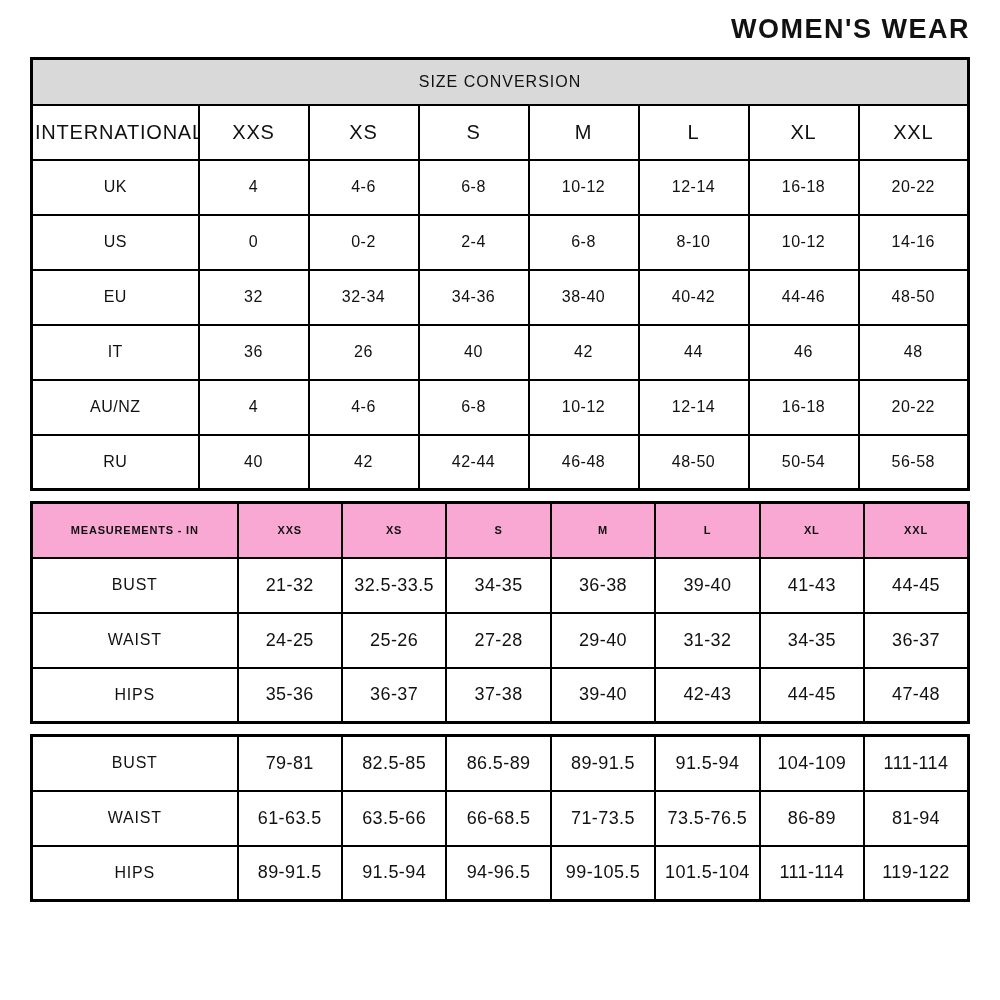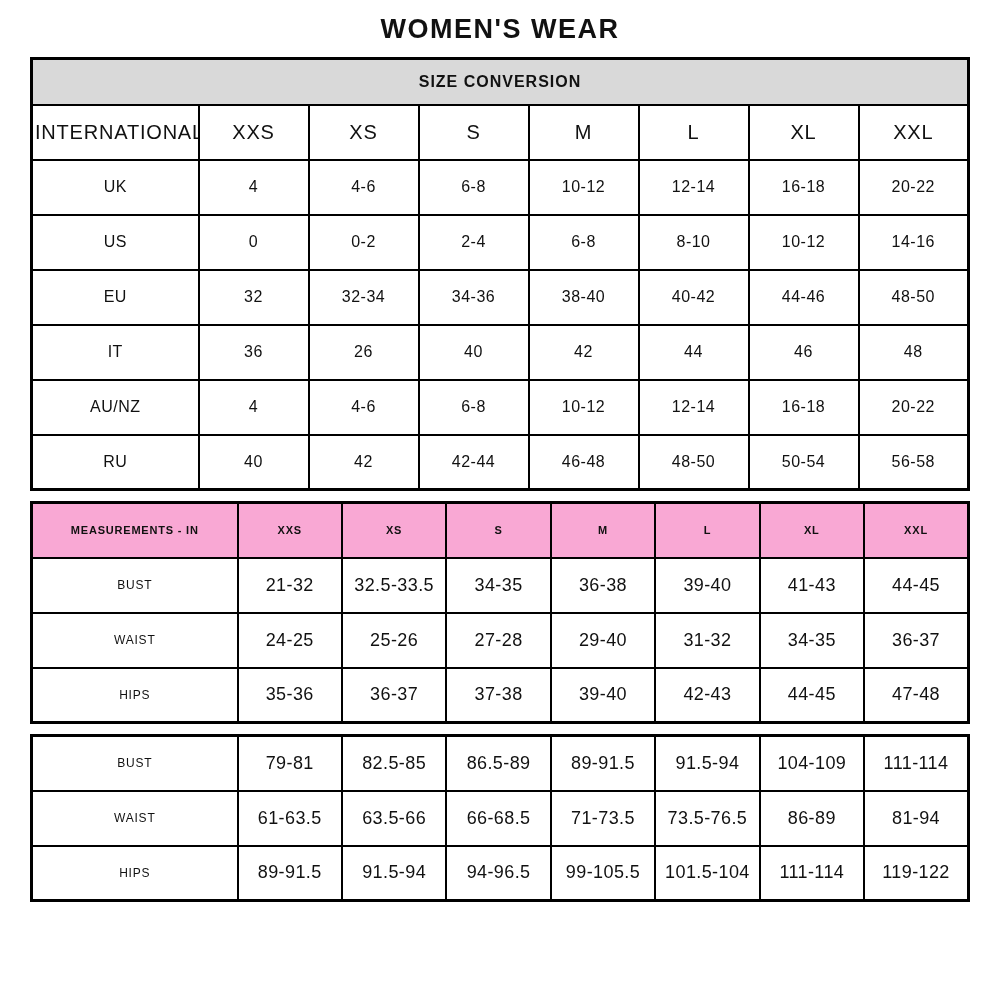--- a/index.html
+++ b/index.html
@@ -11,21 +11,21 @@
     height: 1000px;
     font-family: "Liberation Sans", sans-serif;
     color: #111111;
   }
   .page {
     width: 1000px;
     height: 1000px;
     padding: 4px 30px 0 30px;
   }
   h1.page-title {
-    text-align: center;
+    text-align: right;
     font-size: 27px;
     font-weight: 700;
     letter-spacing: 1.5px;
     margin: 10px 0 12px 0;
   }
   table.chart {
     width: 100%;
     border-collapse: collapse;
     table-layout: fixed;
     margin-bottom: 10px;
@@ -37,21 +37,21 @@
     text-align: center;
     vertical-align: middle;
     padding: 0 2px;
     font-weight: normal;
     overflow: hidden;
   }
   
   tr.banner-row td {
     height: 46px;
     background: #d9d9d9;
-    font-weight: 700;
+    font-weight: 400;
     font-size: 16px;
     letter-spacing: 1px;
   }
   
   tr.data-row th, tr.data-row td, tr.header-row th { height: 55px; }
   
   table.conversion tr.header-row th {
     background: #ffffff;
     font-weight: normal;
     font-size: 20px;
@@ -63,21 +63,21 @@
     letter-spacing: 0.5px;
   }
   
   table.measure tr.header-row th {
     background: #f9a8d4;
     font-weight: 700;
     font-size: 11px;
     letter-spacing: 0.8px;
   }
   table.measure tr.data-row th {
-    font-size: 12px;
+    font-size: 16px;
     letter-spacing: 0.8px;
   }
   table.measure tr.data-row td {
     font-size: 18px;
     letter-spacing: 0.4px;
   }
 </style>
 </head>
 <body>
 

